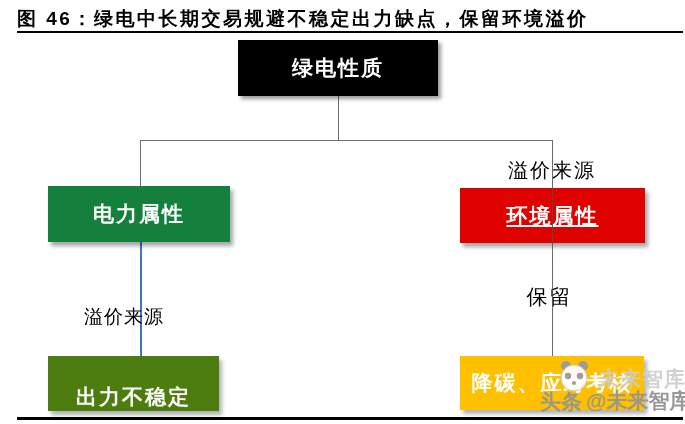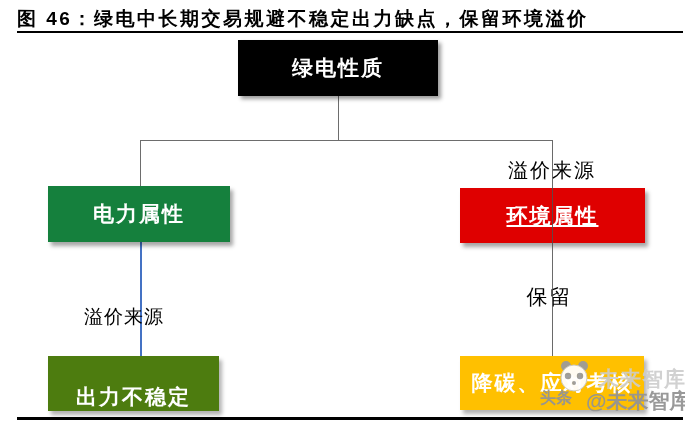--- a/index.html
+++ b/index.html
@@ -57,21 +57,21 @@
   .edge-blue-drop{left:140px;top:242px;width:2px;height:114px;background:#4472c4;z-index:1;}
   .ann{
     position:absolute;color:#000;font-size:20px;letter-spacing:2px;z-index:2;
     white-space:nowrap;
   }
   .ann-premium{left:462px;top:157px;width:180px;text-align:center;}
   .ann-left{left:84px;top:279px;font-size:19px;letter-spacing:1px;line-height:25px;}
   .ann-keep{left:462px;top:283px;width:175px;text-align:center;font-size:21px;}
   .wm{position:absolute;z-index:6;white-space:nowrap;font-weight:700;}
   .wm-ghost{left:598px;top:365px;font-size:21px;color:#cdcdcd;opacity:0.9;letter-spacing:1px;}
-  .wm-prefix{left:540px;top:388px;font-size:16px;color:#949494;opacity:0.95;}
+  .wm-prefix{left:540px;top:388px;font-size:21px;color:#949494;opacity:0.95;}
   .wm-handle{left:586px;top:387px;font-size:21px;color:#949494;opacity:0.95;}
   .wm-logo{position:absolute;left:556px;top:359px;z-index:7;opacity:0.95;}
 </style>
 </head>
 <body>
 
 <div id="screen">
 
   <div class="fig-title">图 46：绿电中长期交易规避不稳定出力缺点，保留环境溢价</div>
   <div class="title-rule"></div>

